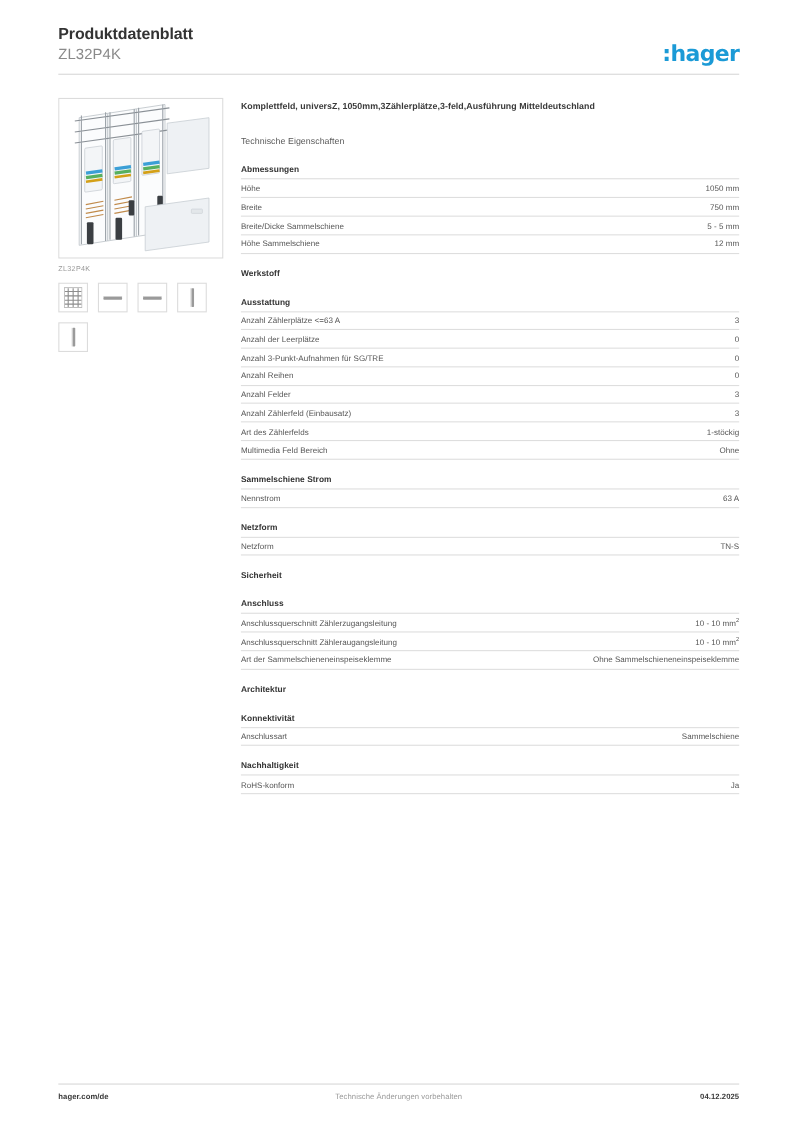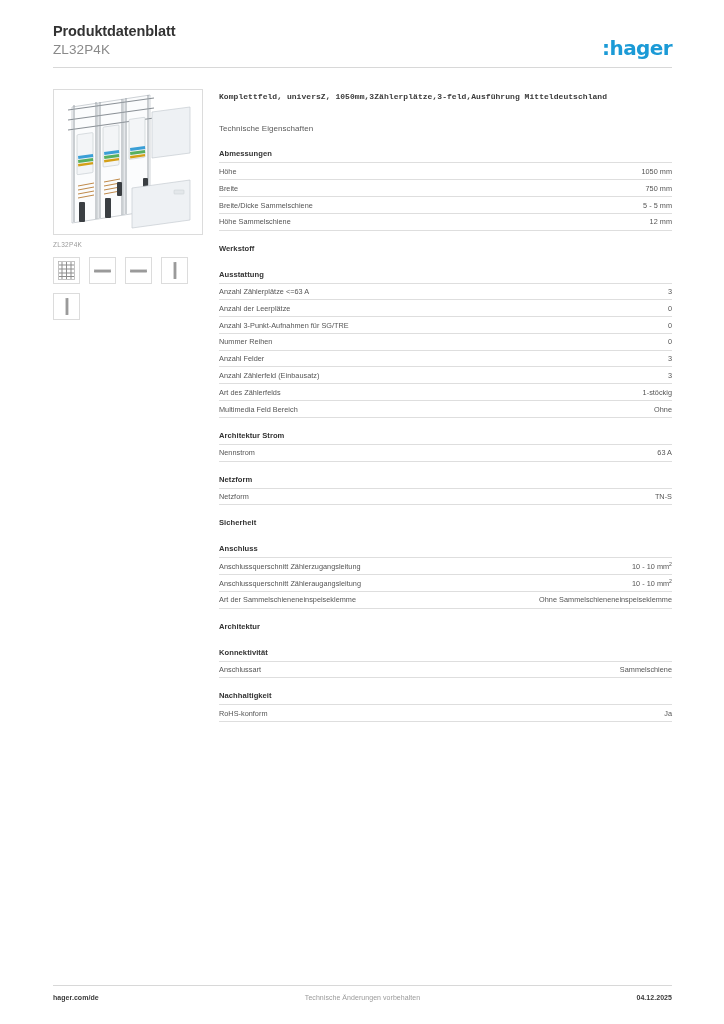--- a/index.html
+++ b/index.html
@@ -116,21 +116,20 @@
     top: 92px;
     width: 453px;
   }
   .product-title {
     font-size: 8px;
     font-weight: bold;
     color: #3a3a3a;
     letter-spacing: 0.05px;
     margin: 0 0 22px 0;
     line-height: 1.3;
-    font-family: Liberation Mono, monospace;
   }
   .tech-heading {
     font-size: 8px;
     font-weight: normal;
     color: #5a5a5a;
     margin: 0 0 16px 0;
     letter-spacing: 0.05px;
   }
 
   .spec-group { margin-bottom: 13px; }
@@ -380,42 +379,42 @@
           </div>
           <div class="spec-row">
             <div class="spec-label">Anzahl der Leerplätze</div>
             <div class="spec-value">0</div>
           </div>
           <div class="spec-row">
             <div class="spec-label">Anzahl 3-Punkt-Aufnahmen für SG/TRE</div>
             <div class="spec-value">0</div>
           </div>
           <div class="spec-row">
-            <div class="spec-label">Nummer Reihen</div>
+            <div class="spec-label">Anzahl Reihen</div>
             <div class="spec-value">0</div>
           </div>
           <div class="spec-row">
             <div class="spec-label">Anzahl Felder</div>
             <div class="spec-value">3</div>
           </div>
           <div class="spec-row">
             <div class="spec-label">Anzahl Zählerfeld (Einbausatz)</div>
             <div class="spec-value">3</div>
           </div>
           <div class="spec-row">
             <div class="spec-label">Art des Zählerfelds</div>
             <div class="spec-value">1-stöckig</div>
           </div>
           <div class="spec-row">
             <div class="spec-label">Multimedia Feld Bereich</div>
             <div class="spec-value">Ohne</div>
           </div>
         </div>
         <div class="spec-group">
-          <div class="group-title">Architektur Strom</div>
+          <div class="group-title">Sammelschiene Strom</div>
           <div class="spec-row">
             <div class="spec-label">Nennstrom</div>
             <div class="spec-value">63 A</div>
           </div>
         </div>
         <div class="spec-group">
           <div class="group-title">Netzform</div>
           <div class="spec-row">
             <div class="spec-label">Netzform</div>
             <div class="spec-value">TN-S</div>

